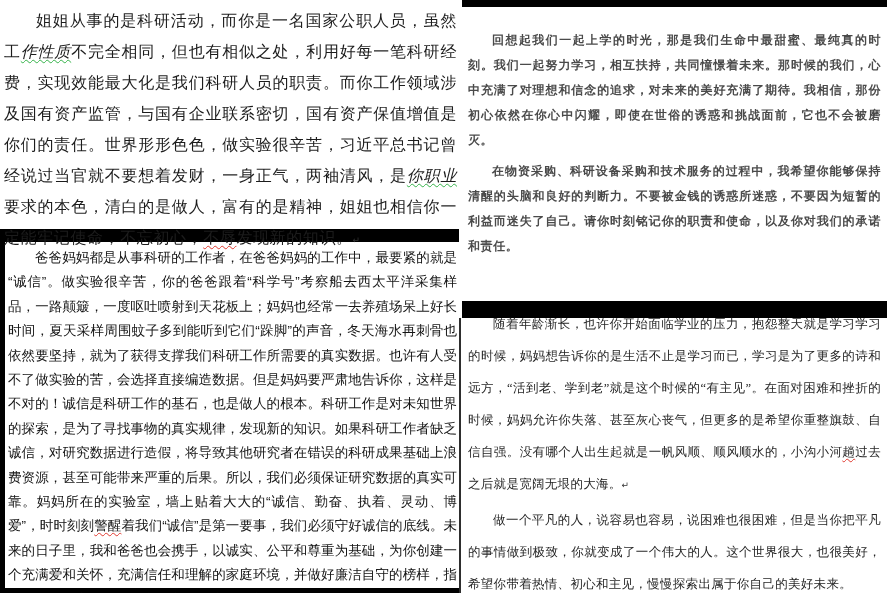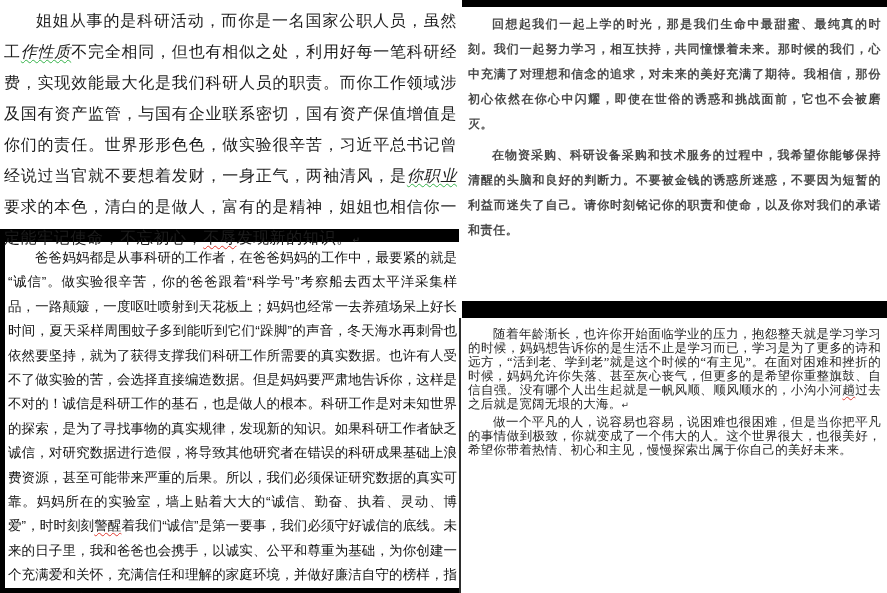--- a/index.html
+++ b/index.html
@@ -20,29 +20,29 @@
     font-size:16px;line-height:31px;letter-spacing:0.6px;color:#1c1c1c;
   }
   
   #block-b{
     left:8px;top:246px;width:449px;height:340px;
     font-family:"Liberation Sans","DejaVu Sans",sans-serif;
     font-size:13.5px;line-height:24.4px;color:#141414;
   }
   
   #block-c{
-    left:468px;top:12px;width:413px;height:286px;
+    left:468px;top:28px;width:413px;height:286px;
     font-size:12px;line-height:25px;font-weight:bold;
     letter-spacing:0.6px;color:#4a4a4a;
   }
   #block-c .para{margin:0 0 6px 0;}
   
   #block-d{
-    left:468px;top:327px;width:413px;height:266px;
-    font-size:12.5px;line-height:14px;letter-spacing:0.3px;color:#262626;
+    left:468px;top:308px;width:413px;height:266px;
+    font-size:12.5px;line-height:32px;letter-spacing:0.3px;color:#262626;
   }
   #block-d .para{margin:0 0 3px 0;}
 
   #bar-left-mid{left:0;top:229px;width:459px;height:13px;}
   #bar-left-side{left:0;top:242px;width:5px;height:351px;}
   #bar-left-bottom{left:0;top:588px;width:460px;height:5px;}
   #bar-right-top{left:462px;top:0;width:425px;height:7px;}
   #bar-right-mid{left:462px;top:301px;width:425px;height:17px;}
   #bar-right-side{left:459px;top:318px;width:2px;height:275px;background:#2e2e2e;}
 

